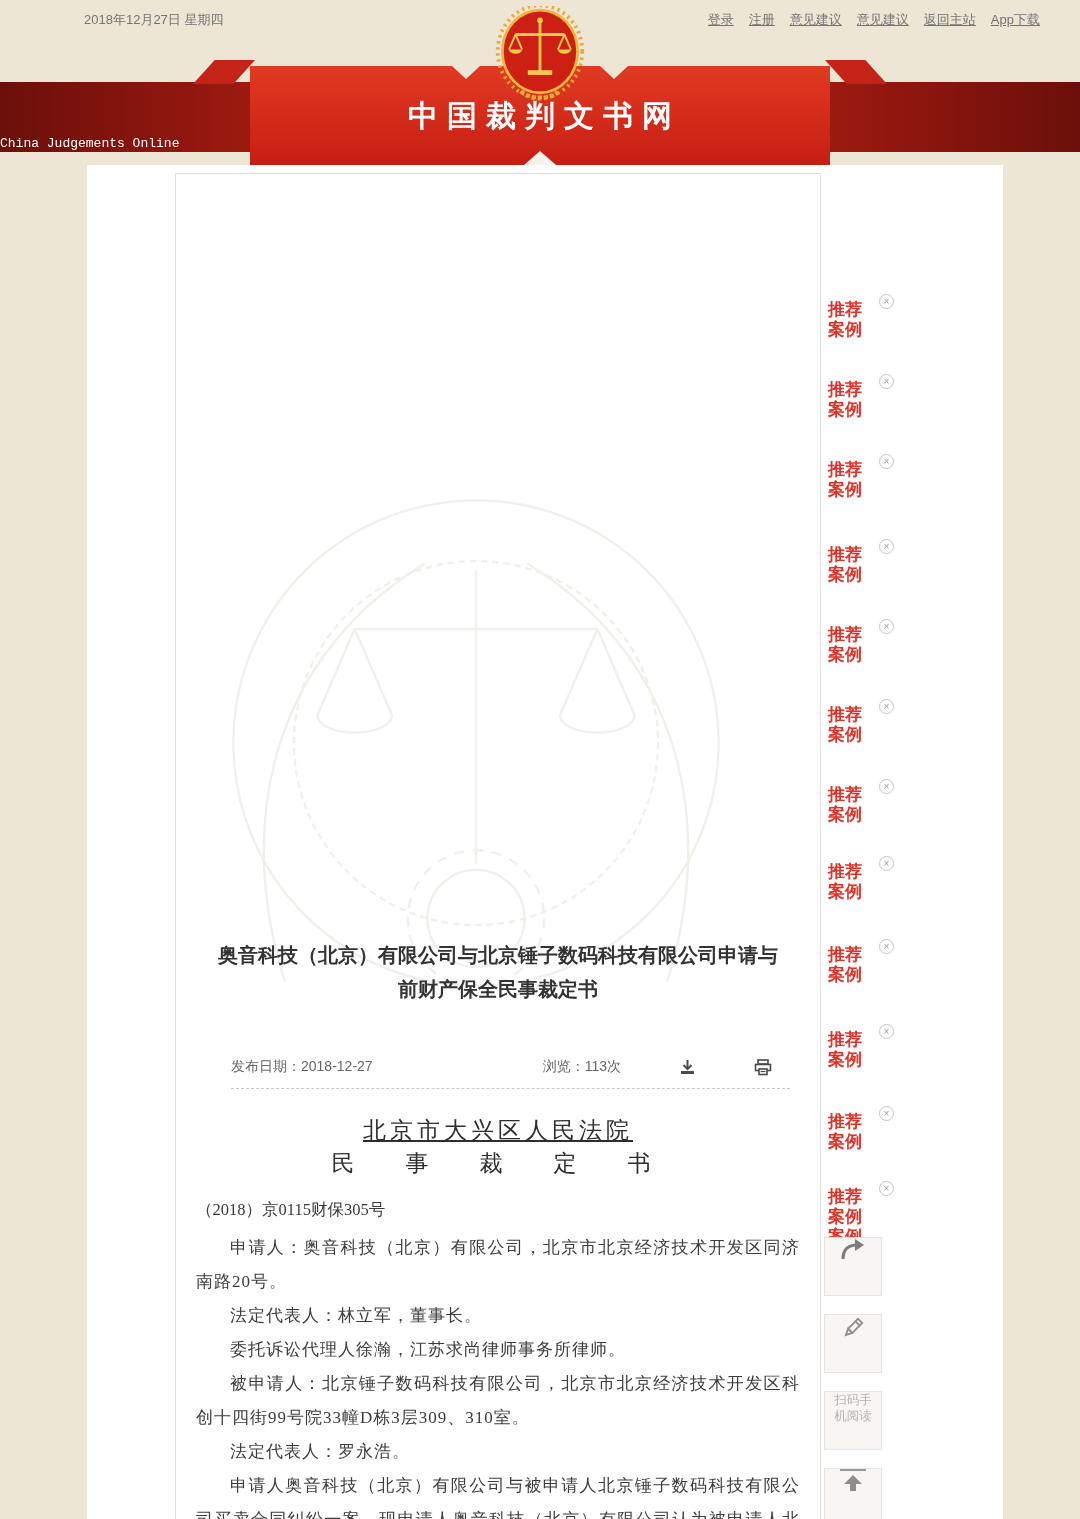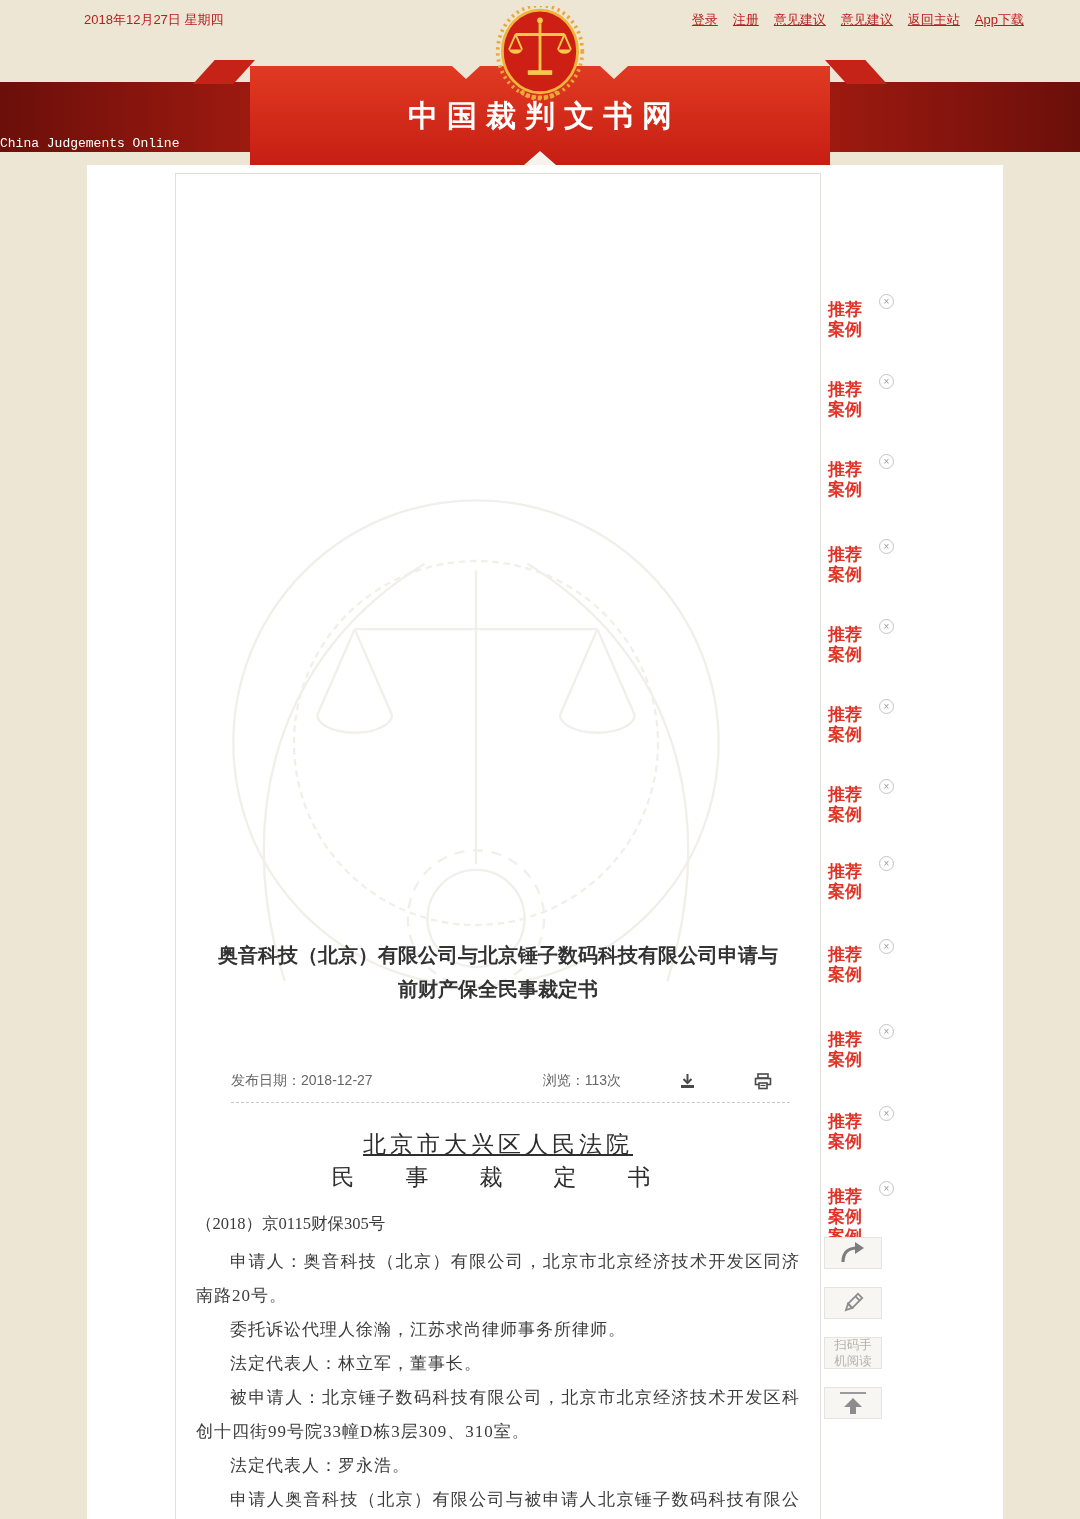--- a/index.html
+++ b/index.html
@@ -3,21 +3,21 @@
 <meta charset="utf-8">
 <style>
   * { box-sizing: border-box; margin: 0; padding: 0; }
   body {
     width: 1080px; margin: 0 auto;
     background: #ede6d5;
     font-family: "Liberation Sans", sans-serif;
     color: #333;
   }
   
-  .topbar { height: 40px; display: flex; justify-content: space-between; align-items: center; padding: 0 56px 0 84px; font-size: 13px; color: #b91c1c; }
+  .topbar { height: 40px; display: flex; justify-content: space-between; align-items: center; padding: 0 40px 0 84px; font-size: 13px; color: #737373; }
   .topbar-links span { text-decoration: underline; margin-left: 15px; cursor: pointer; }
   
   .banner { position: relative; height: 125px; font-family: Liberation Mono, monospace; }
   .band-dark { position: absolute; top: 42px; height: 70px; width: 255px; }
   .band-dark.left  { left: 0;  background: linear-gradient(90deg, #6b0f0a, #9e1a10); }
   .band-dark.right { right: 0; background: linear-gradient(270deg, #6b0f0a, #9e1a10); }
   .fold { position: absolute; top: 20px; width: 62px; height: 24px; background: #c3structure2118; }
   .fold.left  { left: 193px; background: #c52218; clip-path: polygon(35% 0, 100% 0, 65% 100%, 0 100%); }
   .fold.right { right: 193px; background: #c52218; clip-path: polygon(0 0, 65% 0, 100% 100%, 35% 100%); }
   .band-center { position: absolute; top: 26px; left: 250px; right: 250px; height: 99px;
@@ -29,41 +29,41 @@
   .emblem { position: absolute; top: -34px; left: 50%; transform: translateX(-50%); }
   .banner-title { position: absolute; top: 56px; width: 100%; text-align: center; color: #fff; font-size: 30px; font-weight: bold; letter-spacing: 9px; text-indent: 9px; }
   .banner-sub { position: absolute; top: 96px; width: 100%; text-align: left; color: #fff; font-size: 13px; }
   
   .panel { position: relative; margin-left: 87px; width: 916px; background: #fff; min-height: 1217px; padding-top: 8px; }
   
   .doc { position: relative; margin-left: 88px; width: 646px; border: 1px solid #e2dfda; background: #fff; padding: 34px 20px 30px; overflow: hidden; }
   .watermark { position: absolute; top: 170px; left: 50%; transform: translateX(-50%); opacity: .55; pointer-events: none; }
   .doc > * { position: relative; }
   .doc-title { margin: 0 20px; text-align: center; font-size: 20px; font-weight: bold; color: #333; line-height: 34px; }
-  .doc-meta { display: flex; align-items: flex-end; margin: 52px 10px 0 35px; padding-bottom: 12px; border-bottom: 1px dashed #c9c9c9; font-size: 14px; color: #666; }
-  .doc-meta .views { margin-left: auto; margin-top: 14px; }
+  .doc-meta { display: flex; align-items: center; margin: 52px 10px 0 35px; padding-bottom: 12px; border-bottom: 1px dashed #c9c9c9; font-size: 14px; color: #666; }
+  .doc-meta .views { margin-left: auto; }
   .doc-meta .micon { margin-left: 58px; cursor: pointer; display: inline-flex; }
   .doc-meta .micon:last-child { margin-right: 18px; }
   .court-doc { font-family: "Liberation Serif", "DejaVu Serif", serif; color: #3a3a3a; }
   .court-name { margin-top: 26px; text-align: center; font-size: 23px; letter-spacing: 4px; color: #2e2e2e; text-decoration: underline; }
   .doc-type  { margin-top: 2px; text-align: center; font-size: 23px; letter-spacing: 14px; color: #2e2e2e; }
   .case-no   { margin-top: 20px; text-align: left; padding-right: 10px; font-size: 16.5px; }
   .doc-body { margin-top: 10px; }
   .doc-body p { font-size: 17px; line-height: 34px; letter-spacing: 1px; text-indent: 2em; text-align: justify; color: #3c3c3c; }
   
   .badges > div.badge { position: absolute; left: 741px; width: 52px; font-size: 17px; font-weight: bold; color: #e03328; line-height: 20px; white-space: pre-line; cursor: pointer; }
   .badge .bclose { position: absolute; top: -6px; right: -14px; width: 15px; height: 15px; border: 1px solid #c4c4c4; border-radius: 50%; color: #9a9a9a; font-size: 10px; font-weight: normal; line-height: 13px; text-align: center; background: #fff; cursor: pointer; }
   .badges > div:nth-of-type(1){top:135px}.badges > div:nth-of-type(2){top:215px}
   .badges > div:nth-of-type(3){top:295px}.badges > div:nth-of-type(4){top:380px}
   .badges > div:nth-of-type(5){top:460px}.badges > div:nth-of-type(6){top:540px}
   .badges > div:nth-of-type(7){top:620px}.badges > div:nth-of-type(8){top:697px}
   .badges > div:nth-of-type(9){top:780px}.badges > div:nth-of-type(10){top:865px}
   .badges > div:nth-of-type(11){top:947px}.badges > div:nth-of-type(12){top:1022px}
   .tools { position: absolute; left: 737px; top: 1072px; width: 58px; }
-  .tool { width: 58px; height: 32px; background: #f7f6f3; border: 1px solid #e6e4df; margin-bottom: 18px; display: flex; flex-direction: column; align-items: center; justify-content: center; cursor: pointer; color: #8d8d8d; }
+  .tool { width: 58px; height: 59px; background: #f7f6f3; border: 1px solid #e6e4df; margin-bottom: 18px; display: flex; flex-direction: column; align-items: center; justify-content: flex-start; cursor: pointer; color: #8d8d8d; }
   .tool .qr-text { font-size: 12.5px; color: #b7b3ab; line-height: 16px; text-align: center; }
   .tool .bar { width: 26px; height: 2px; background: #9a9a9a; margin-bottom: 4px; }
   svg { display: block; }
 </style>
 </head>
 <body>
 
 <div class="topbar">
   <span>2018年12月27日 星期四</span>
   <span class="topbar-links"><span>登录</span><span>注册</span><span>意见建议</span><span>意见建议</span><span>返回主站</span><span>App下载</span></span>
@@ -141,22 +141,22 @@
       </span>
     </div>
 
     <div class="court-doc">
       <div class="court-name">北京市大兴区人民法院</div>
       <div class="doc-type">民　事　裁　定　书</div>
       <div class="case-no">（2018）京0115财保305号</div>
 
       <div class="doc-body">
           <p>申请人：奥音科技（北京）有限公司，北京市北京经济技术开发区同济南路20号。</p>
+          <p>法定代表人：林立军，董事长。</p>
           <p>委托诉讼代理人徐瀚，江苏求尚律师事务所律师。</p>
-          <p>法定代表人：林立军，董事长。</p>
           <p>被申请人：北京锤子数码科技有限公司，北京市北京经济技术开发区科创十四街99号院33幢D栋3层309、310室。</p>
           <p>法定代表人：罗永浩。</p>
           <p>申请人奥音科技（北京）有限公司与被申请人北京锤子数码科技有限公司买卖合同纠纷一案，现申请人奥音科技（北京）有限公司认为被申请人北京锤子数码科技有限公司有转移财产的企图，于2018年11月26日向本院提起诉前财产保全申请，请求对被申请人的银行账户进行保全。申请人奥音科技（北京）有限公司已向本院提供了保函担保。</p>
         </div>
 
     </div>
   </div>
 
   <div class="badges">
       <div class="badge"><span>推荐

